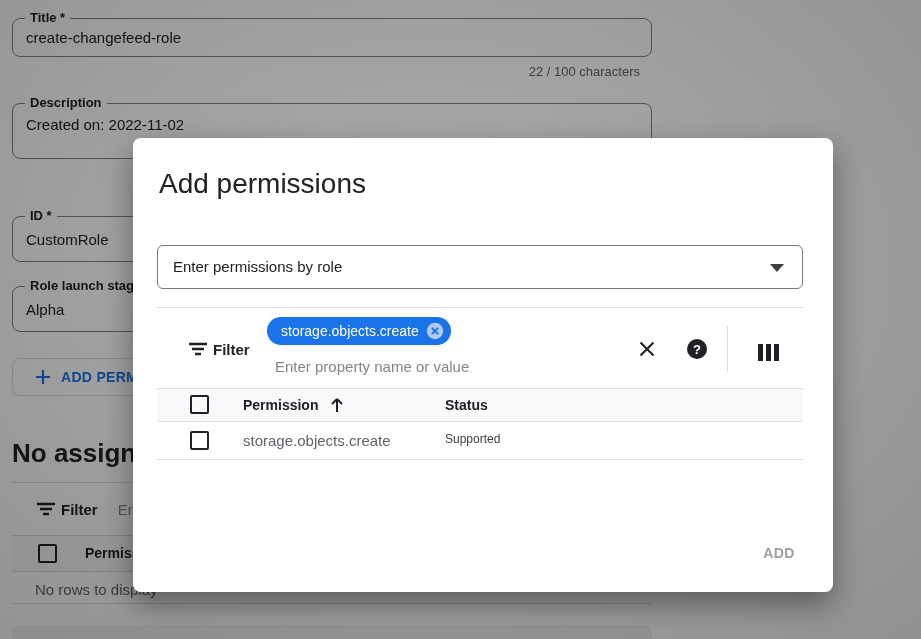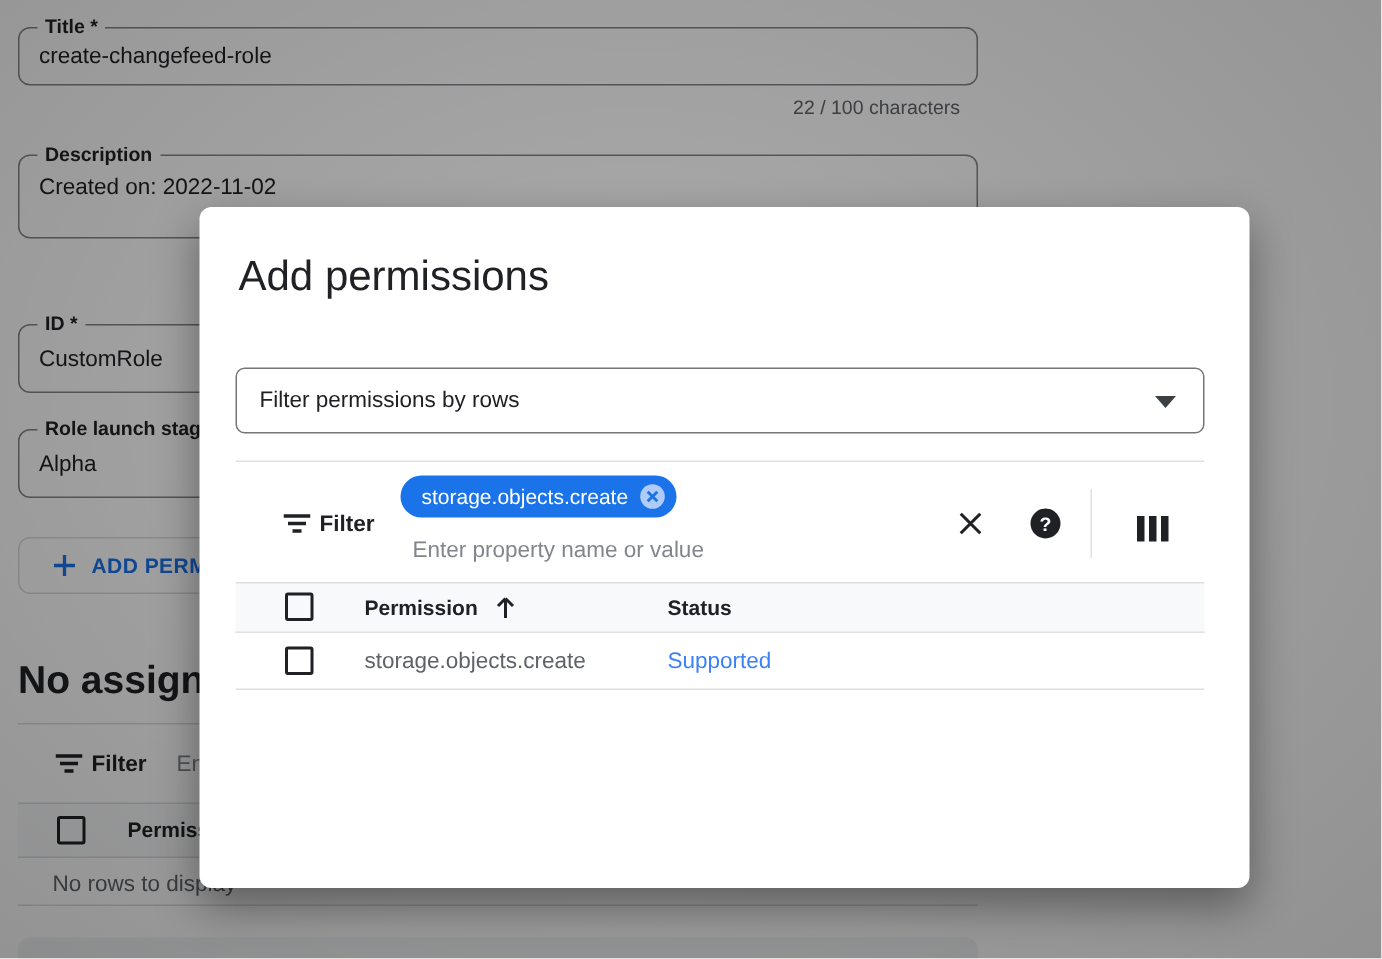--- a/index.html
+++ b/index.html
@@ -106,21 +106,21 @@
   #m-thead .cb { position:absolute; left:33px; top:6px; }
   #m-thead .c1 { position:absolute; left:86px; top:8px; font-size:14px; font-weight:700;
         cursor:pointer; }
   #m-thead .sort { position:absolute; left:171px; top:7px; }
   #m-thead .c2 { position:absolute; left:288px; top:8px; font-size:14px; font-weight:700; }
 
   #m-row { position:absolute; left:24px; top:285px; width:646px; height:37px;
         border-bottom:1px solid #e0e0e0; }
   #m-row .cb { position:absolute; left:33px; top:8px; }
   #m-row .v1 { position:absolute; left:86px; top:9px; font-size:15px; color:#5f6368; }
-  #m-row .v2 { position:absolute; left:288px; top:9px; font-size:15px; color:#3b82f6; }
+  #m-row .v2 { position:absolute; left:288px; top:9px; font-size:12px; color:#404040; }
 
   #cancel-btn { position:absolute; left:516px; top:395px; width:93px; height:39px;
         background:#fff; border:none; border-radius:6px; font-family:inherit;
         box-shadow:0 1px 3px rgba(0,0,0,0.35), 0 1px 2px rgba(0,0,0,0.2);
         font-size:14px; font-weight:700; letter-spacing:.4px; color:#3c4043; cursor:pointer; }
   #add-btn { position:absolute; left:615px; top:395px; width:62px; height:39px;
         background:transparent; border:none; font-family:inherit;
         font-size:14px; font-weight:700; letter-spacing:.4px; color:#9e9e9e; }
 </style>
 </head>
@@ -177,21 +177,21 @@
   <div id="bg-bottom-box"></div>
 </div>
 
 <div id="scrim"></div>
 
 <div id="modal">
 
   <div id="modal-title">Add permissions</div>
 
   <div id="role-filter">
-    <span class="rf-text">Filter permissions by rows</span>
+    <span class="rf-text">Enter permissions by role</span>
     <span class="caret"></span>
   </div>
 
   <div class="mdiv" id="tb-div"></div>
 
   <svg id="m-filter-icon" width="18" height="14" viewBox="0 0 18 14">
     <path d="M0 2h18M3 7h12M6 12h6" stroke="#202124" stroke-width="2.4"></path>
   </svg>
   <span id="m-filter-label">Filter</span>
 
@@ -233,13 +233,14 @@
     </svg>
     <span class="c2">Status</span>
   </div>
 
   <div id="m-row">
     <span class="cb"></span>
     <span class="v1">storage.objects.create</span>
     <span class="v2">Supported</span>
   </div>
 
+  <button id="add-btn">ADD</button>
 </div>
 
 </body></html>

